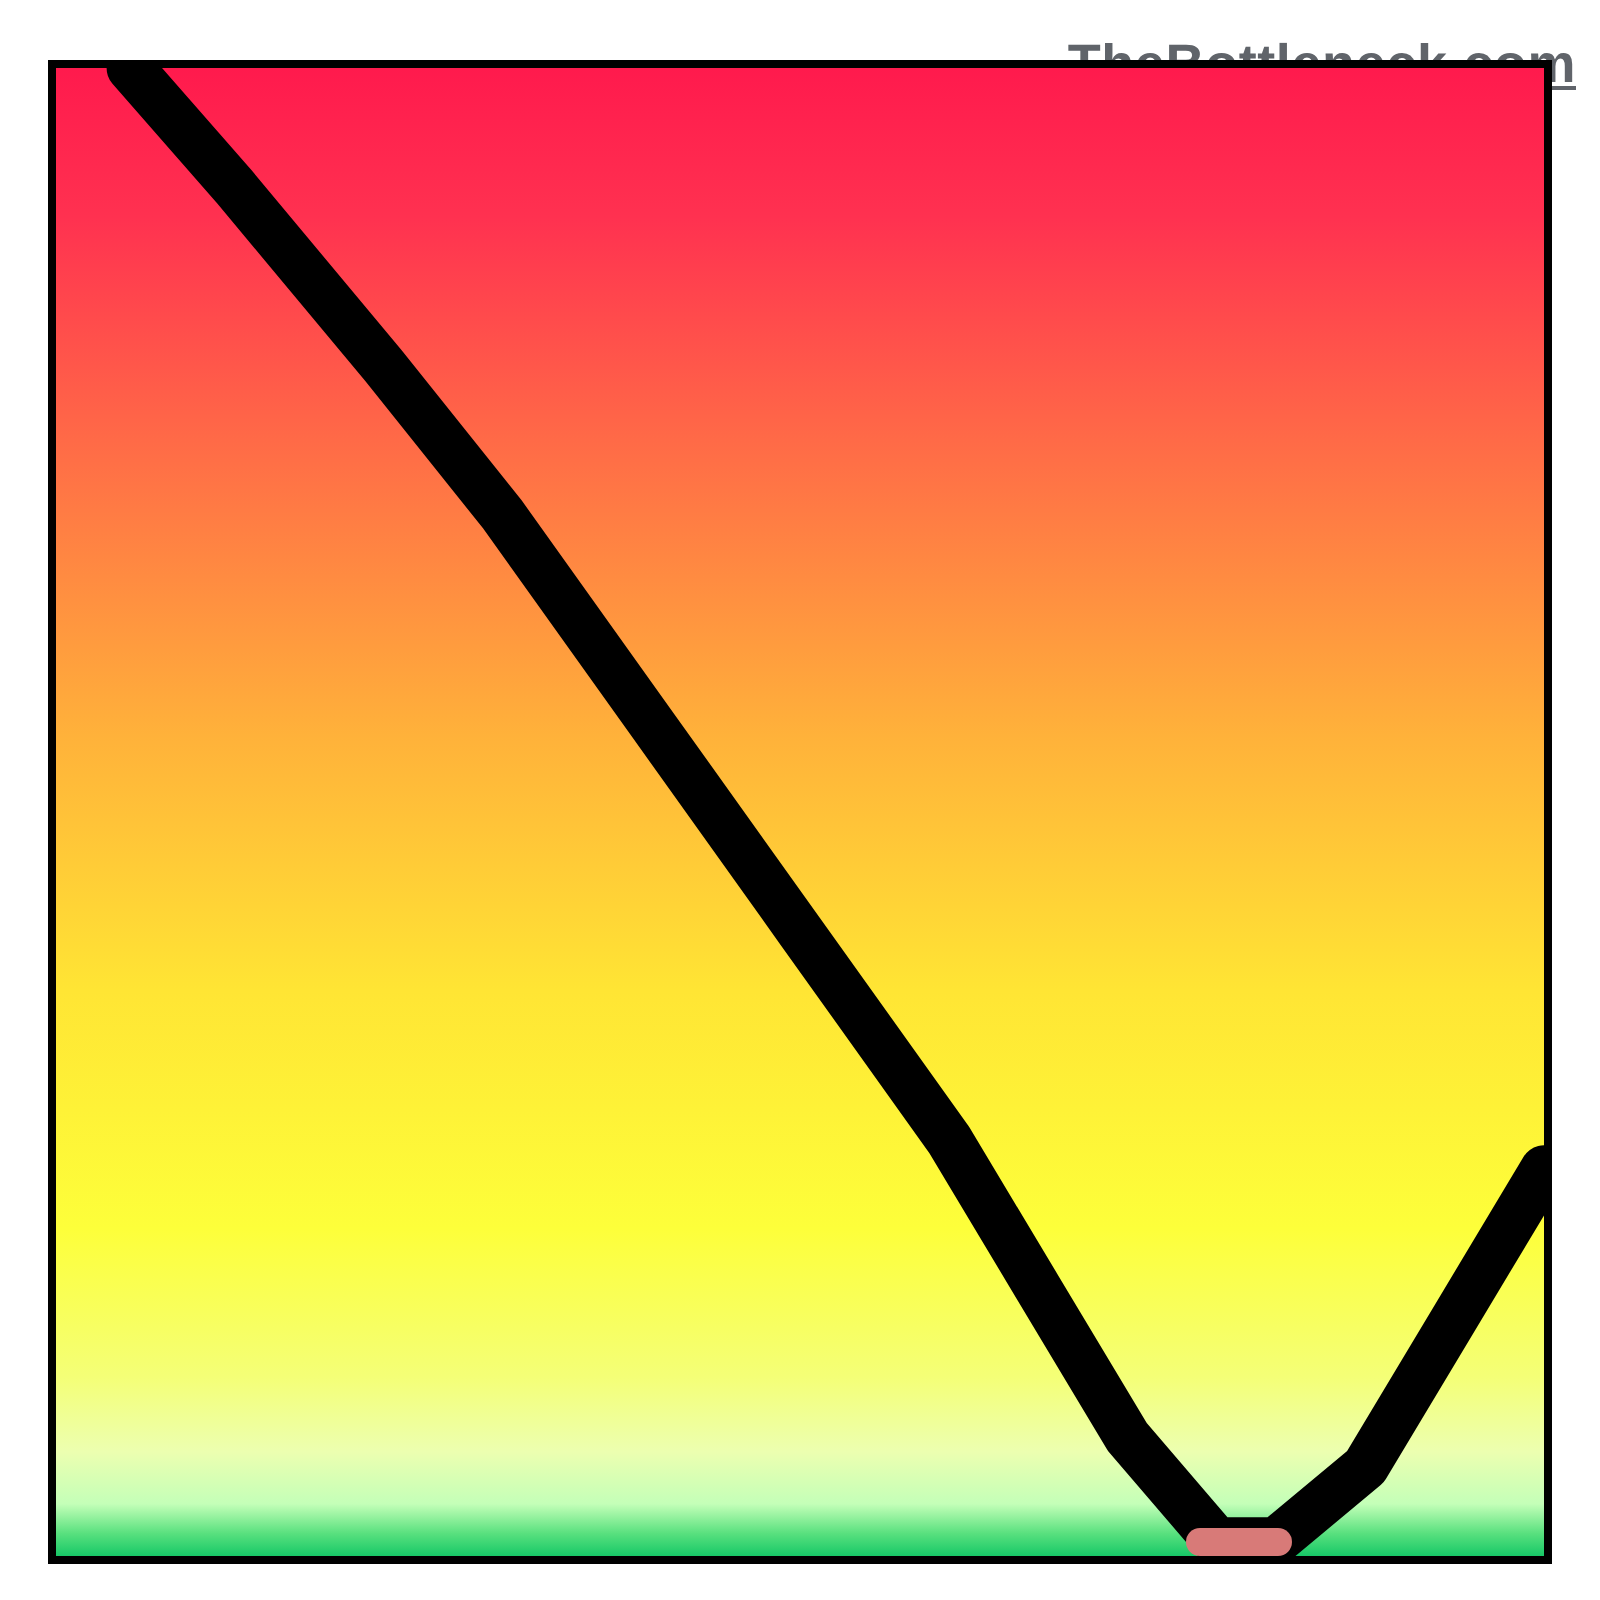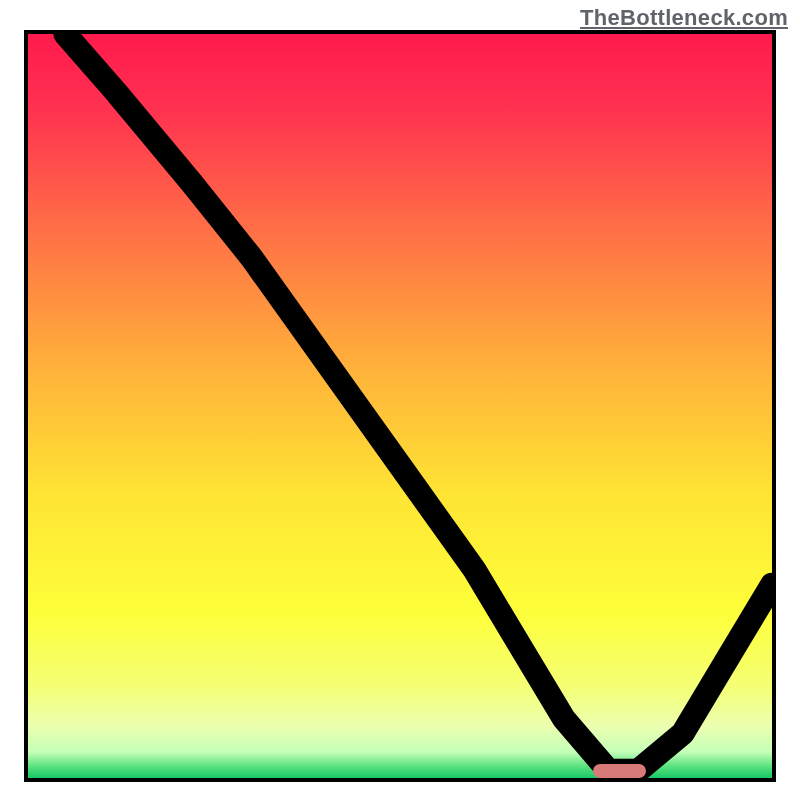--- a/index.html
+++ b/index.html
@@ -10,23 +10,23 @@
     background: #ffffff;
     font-family: Arial, Helvetica, sans-serif;
   }
   .container {
     position: relative;
     width: 800px;
     height: 800px;
   }
   .watermark {
     position: absolute;
-    top: 5px;
+    top: 17px;
     right: 12px;
-    font-size: 22px;
+    font-size: 27px;
     font-weight: 600;
     color: #60646a;
     letter-spacing: 0.3px;
     text-decoration: underline;
   }
   .plot-area {
     position: absolute;
     left: 24px;
     top: 30px;
     width: 752px;

